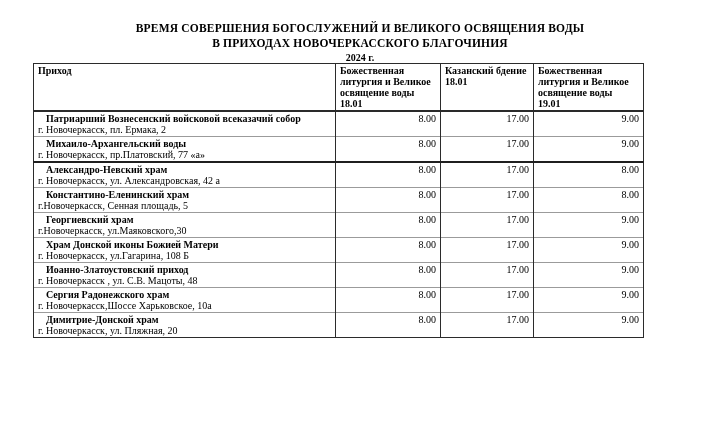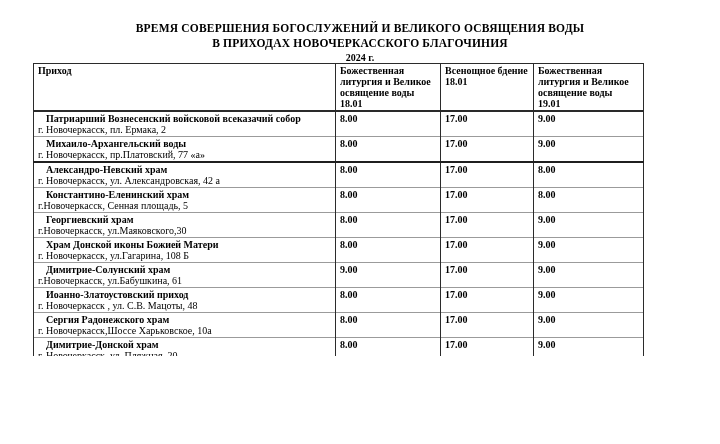--- a/index.html
+++ b/index.html
@@ -46,21 +46,21 @@
     height: 43px;
     font-weight: bold;
     border-bottom: 2px solid #2a2a2a;
   }
   tbody tr { border-top: 1px solid #9b9b9b; }
   tbody tr:first-child { border-top: none; }
   tbody tr.dark-top { border-top: 2px solid #1f1f1f; }
   tbody td { height: 22px; }
   .parish-name { font-weight: bold; white-space: nowrap; margin-left: 8px; }
   .parish-address { font-weight: normal; white-space: nowrap; }
-  .time-cell { font-weight: bold; }
+  .time-cell { font-weight: normal; text-align: right; }
   .header-date { font-weight: bold; }
 </style>
 </head>
 <body>
 
 <div class="page">
 
   <div class="title-block">
     <div class="title-line">ВРЕМЯ СОВЕРШЕНИЯ БОГОСЛУЖЕНИЙ И ВЕЛИКОГО ОСВЯЩЕНИЯ ВОДЫ</div>
     <div class="title-line">В ПРИХОДАХ НОВОЧЕРКАССКОГО БЛАГОЧИНИЯ</div>
@@ -77,21 +77,21 @@
     <thead>
       <tr>
         <th>
           <div class="header-label">Приход</div>
         </th>
         <th>
           <div class="header-label">Божественная литургия и Великое освящение воды</div>
           <div class="header-date">18.01</div>
         </th>
         <th>
-          <div class="header-label">Всенощное бдение</div>
+          <div class="header-label">Казанский бдение</div>
           <div class="header-date">18.01</div>
         </th>
         <th>
           <div class="header-label">Божественная литургия и Великое освящение воды</div>
           <div class="header-date">19.01</div>
         </th>
       </tr>
     </thead>
     <tbody>
         <tr>
@@ -143,29 +143,20 @@
           <td>
             <div class="parish-name">Храм Донской иконы Божией Матери</div>
             <div class="parish-address">г. Новочеркасск, ул.Гагарина, 108 Б</div>
           </td>
           <td class="time-cell">8.00</td>
           <td class="time-cell">17.00</td>
           <td class="time-cell">9.00</td>
         </tr>
         <tr>
           <td>
-            <div class="parish-name">Димитрие-Солунский храм</div>
-            <div class="parish-address">г.Новочеркасск, ул.Бабушкина, 61</div>
-          </td>
-          <td class="time-cell">9.00</td>
-          <td class="time-cell">17.00</td>
-          <td class="time-cell">9.00</td>
-        </tr>
-        <tr>
-          <td>
             <div class="parish-name">Иоанно-Златоустовский приход</div>
             <div class="parish-address">г. Новочеркасск , ул. С.В. Мацоты, 48</div>
           </td>
           <td class="time-cell">8.00</td>
           <td class="time-cell">17.00</td>
           <td class="time-cell">9.00</td>
         </tr>
         <tr>
           <td>
             <div class="parish-name">Сергия Радонежского храм</div>

